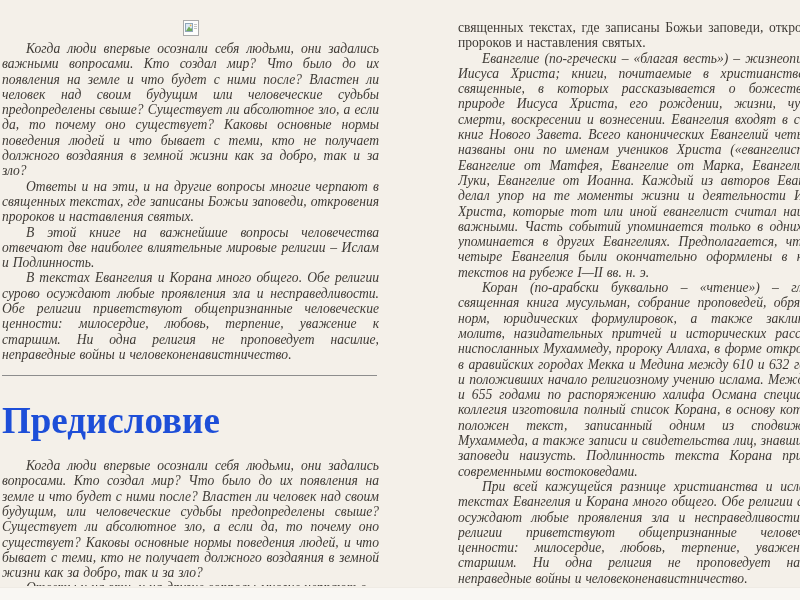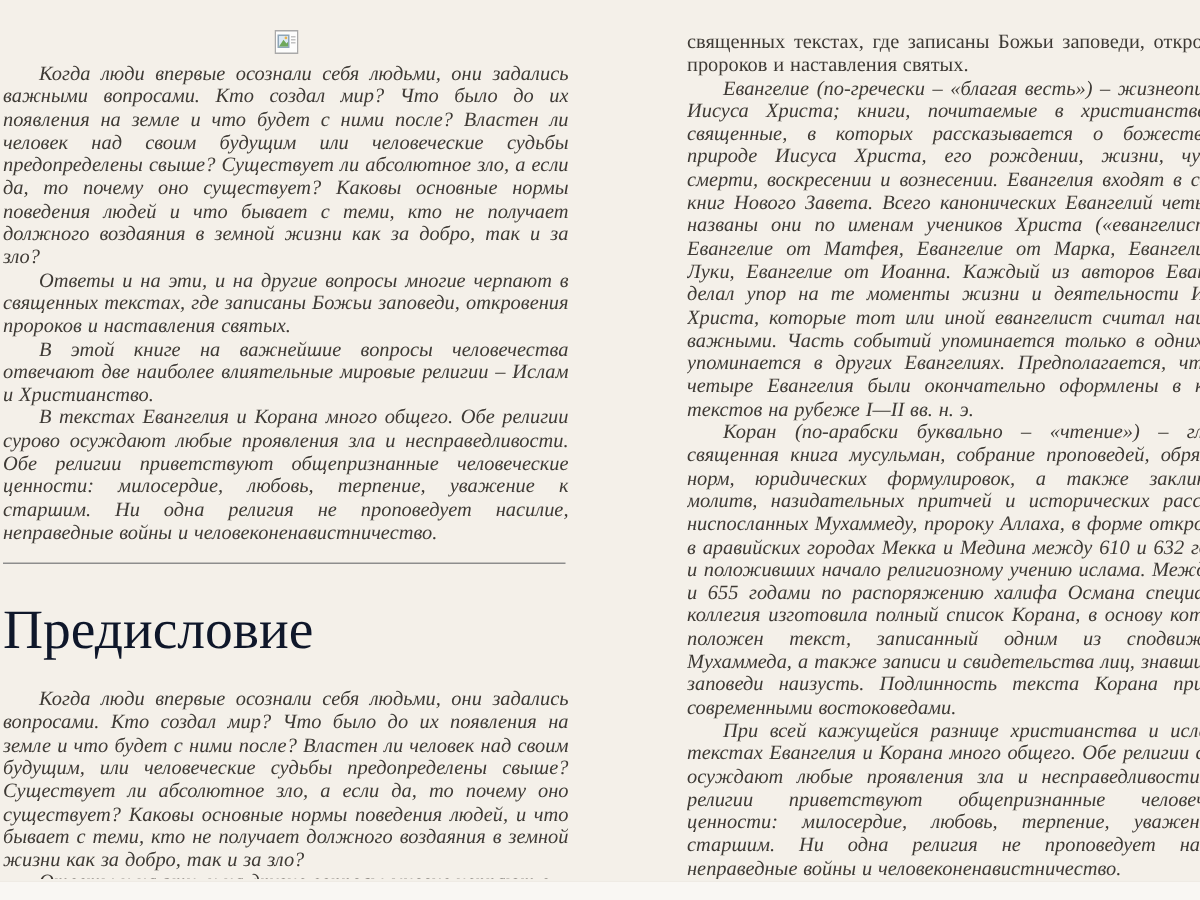--- a/index.html
+++ b/index.html
@@ -36,24 +36,24 @@
   .indent { text-indent: 24px; font-style: italic; }
   .divider {
     height: 1px;
     background: #8d8d8d;
     margin: 13px 0 0 0;
     width: 99.5%;
   }
   .heading {
     font-family: "Liberation Serif", serif;
     font-size: 37px;
-    font-weight: normal;
+    font-weight: bold;
     margin: 26px 0 17px 0;
     line-height: 1.05;
-    color: #0f172a;
+    color: #1d4ed8;
   }
   .bottom-strip {
     position: absolute;
     left: 0; bottom: 0;
     width: 800px; height: 12px;
     background: #f9f7f3;
     border-top: 1px solid #efebe4;
   }
 </style>
 </head>
@@ -70,21 +70,21 @@
         <polygon points="3,11 6,6.5 8,9 9,7.8 9,11" fill="#6fa85c"></polygon>
         <circle cx="7.6" cy="5.3" r="0.9" fill="#e8b24a"></circle>
         <rect x="11" y="4" width="3" height="1" fill="#c2c2c2"></rect>
         <rect x="11" y="6" width="3" height="1" fill="#c2c2c2"></rect>
         <rect x="11" y="8" width="3" height="1" fill="#c2c2c2"></rect>
       </svg>
     </div>
 
     <p class="para indent">Когда люди впервые осознали себя людьми, они задались важными вопросами. Кто создал мир? Что было до их появления на земле и что будет с ними после? Властен ли человек над своим будущим или человеческие судьбы предопределены свыше? Существует ли абсолютное зло, а если да, то почему оно существует? Каковы основные нормы поведения людей и что бывает с теми, кто не получает должного воздаяния в земной жизни как за добро, так и за зло?</p>
     <p class="para indent">Ответы и на эти, и на другие вопросы многие черпают в священных текстах, где записаны Божьи заповеди, откровения пророков и наставления святых.</p>
-    <p class="para indent">В этой книге на важнейшие вопросы человечества отвечают две наиболее влиятельные мировые религии – Ислам и Христианство.</p>
+    <p class="para indent">В этой книге на важнейшие вопросы человечества отвечают две наиболее влиятельные мировые религии – Ислам и Подлинность.</p>
     <p class="para indent">В текстах Евангелия и Корана много общего. Обе религии сурово осуждают любые проявления зла и несправедливости. Обе религии приветствуют общепризнанные человеческие ценности: милосердие, любовь, терпение, уважение к старшим. Ни одна религия не проповедует насилие, неправедные войны и человеконенавистничество.</p>
 
     <div class="divider"></div>
 
     <h1 class="heading">Предисловие</h1>
 
     <p class="para indent">Когда люди впервые осознали себя людьми, они задались вопросами. Кто создал мир? Что было до их появления на земле и что будет с ними после? Властен ли человек над своим будущим, или человеческие судьбы предопределены свыше? Существует ли абсолютное зло, а если да, то почему оно существует? Каковы основные нормы поведения людей, и что бывает с теми, кто не получает должного воздаяния в земной жизни как за добро, так и за зло?</p>
     <p class="para indent">Ответы и на эти, и на другие вопросы многие черпают в</p>
   </div>
 

